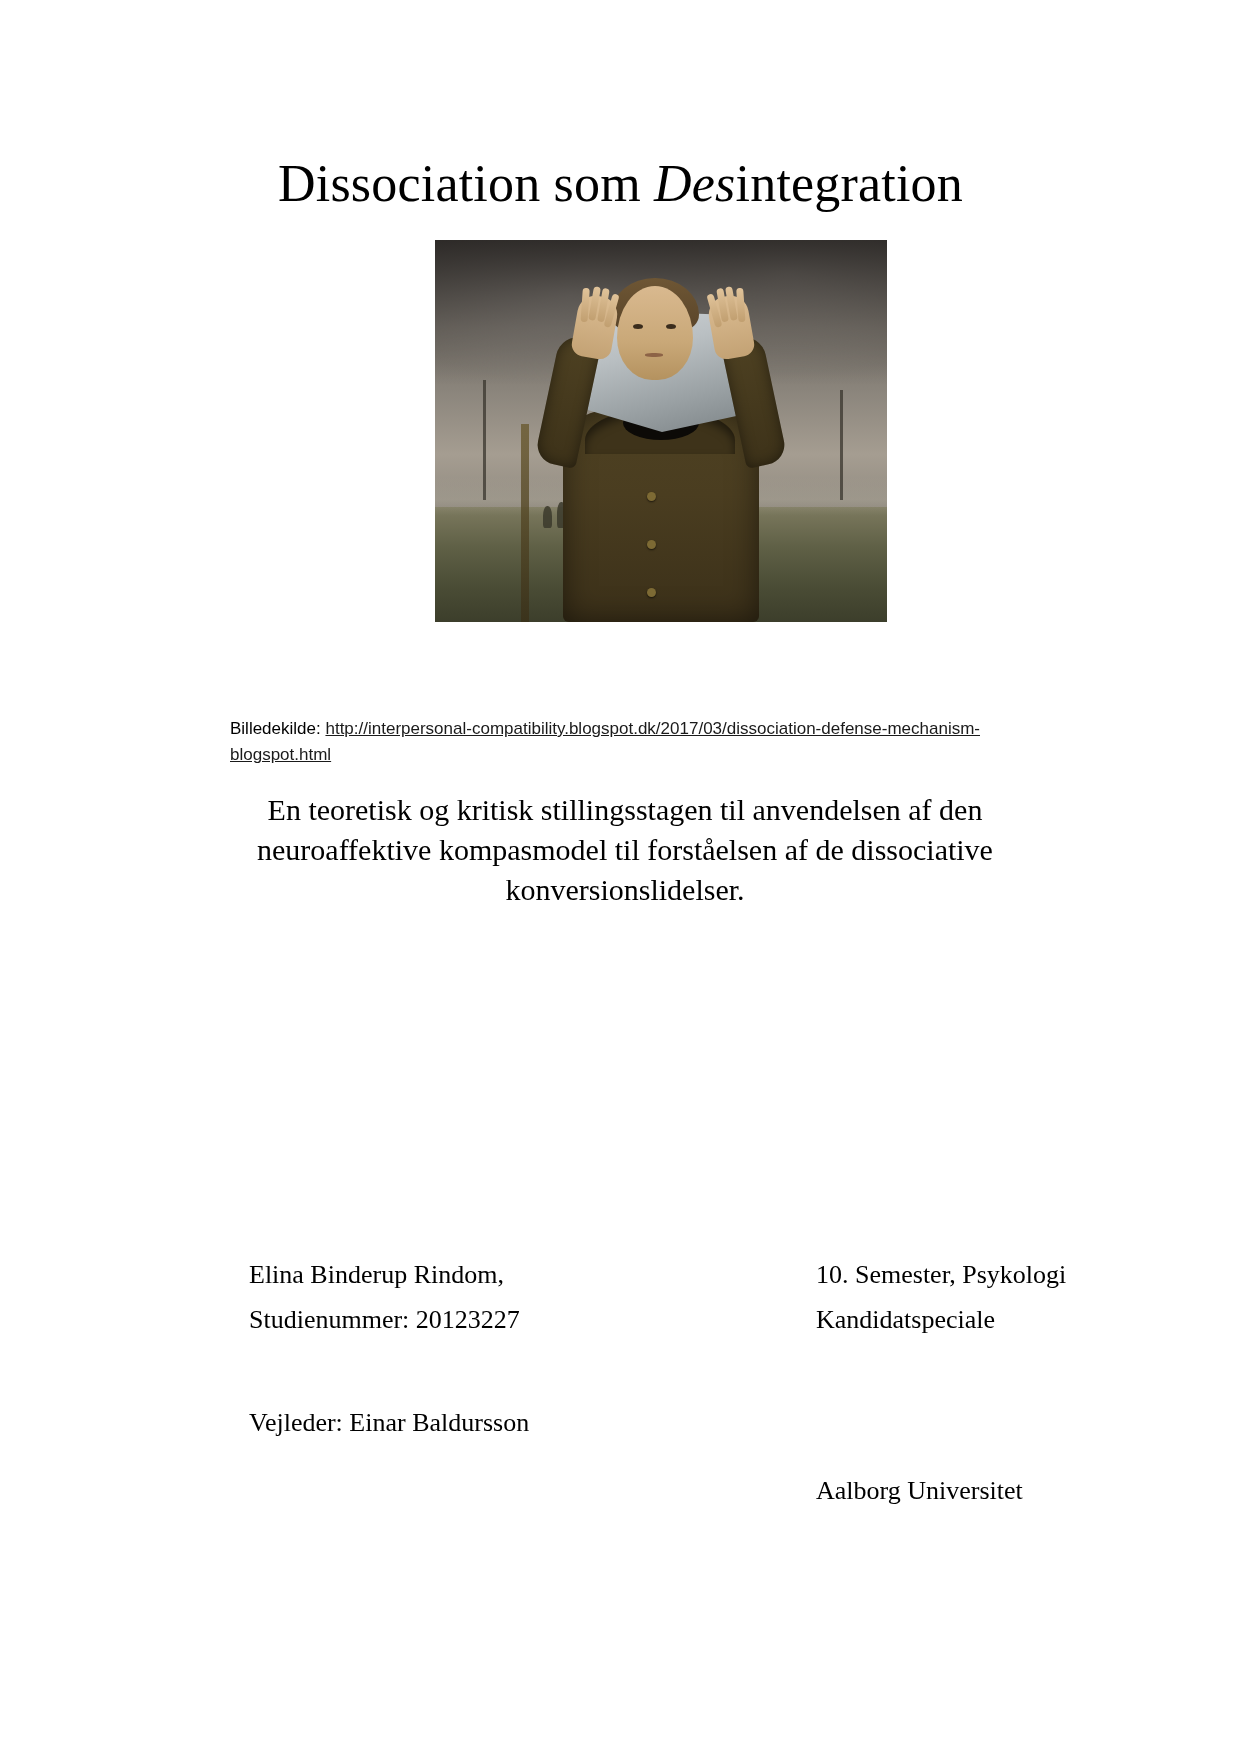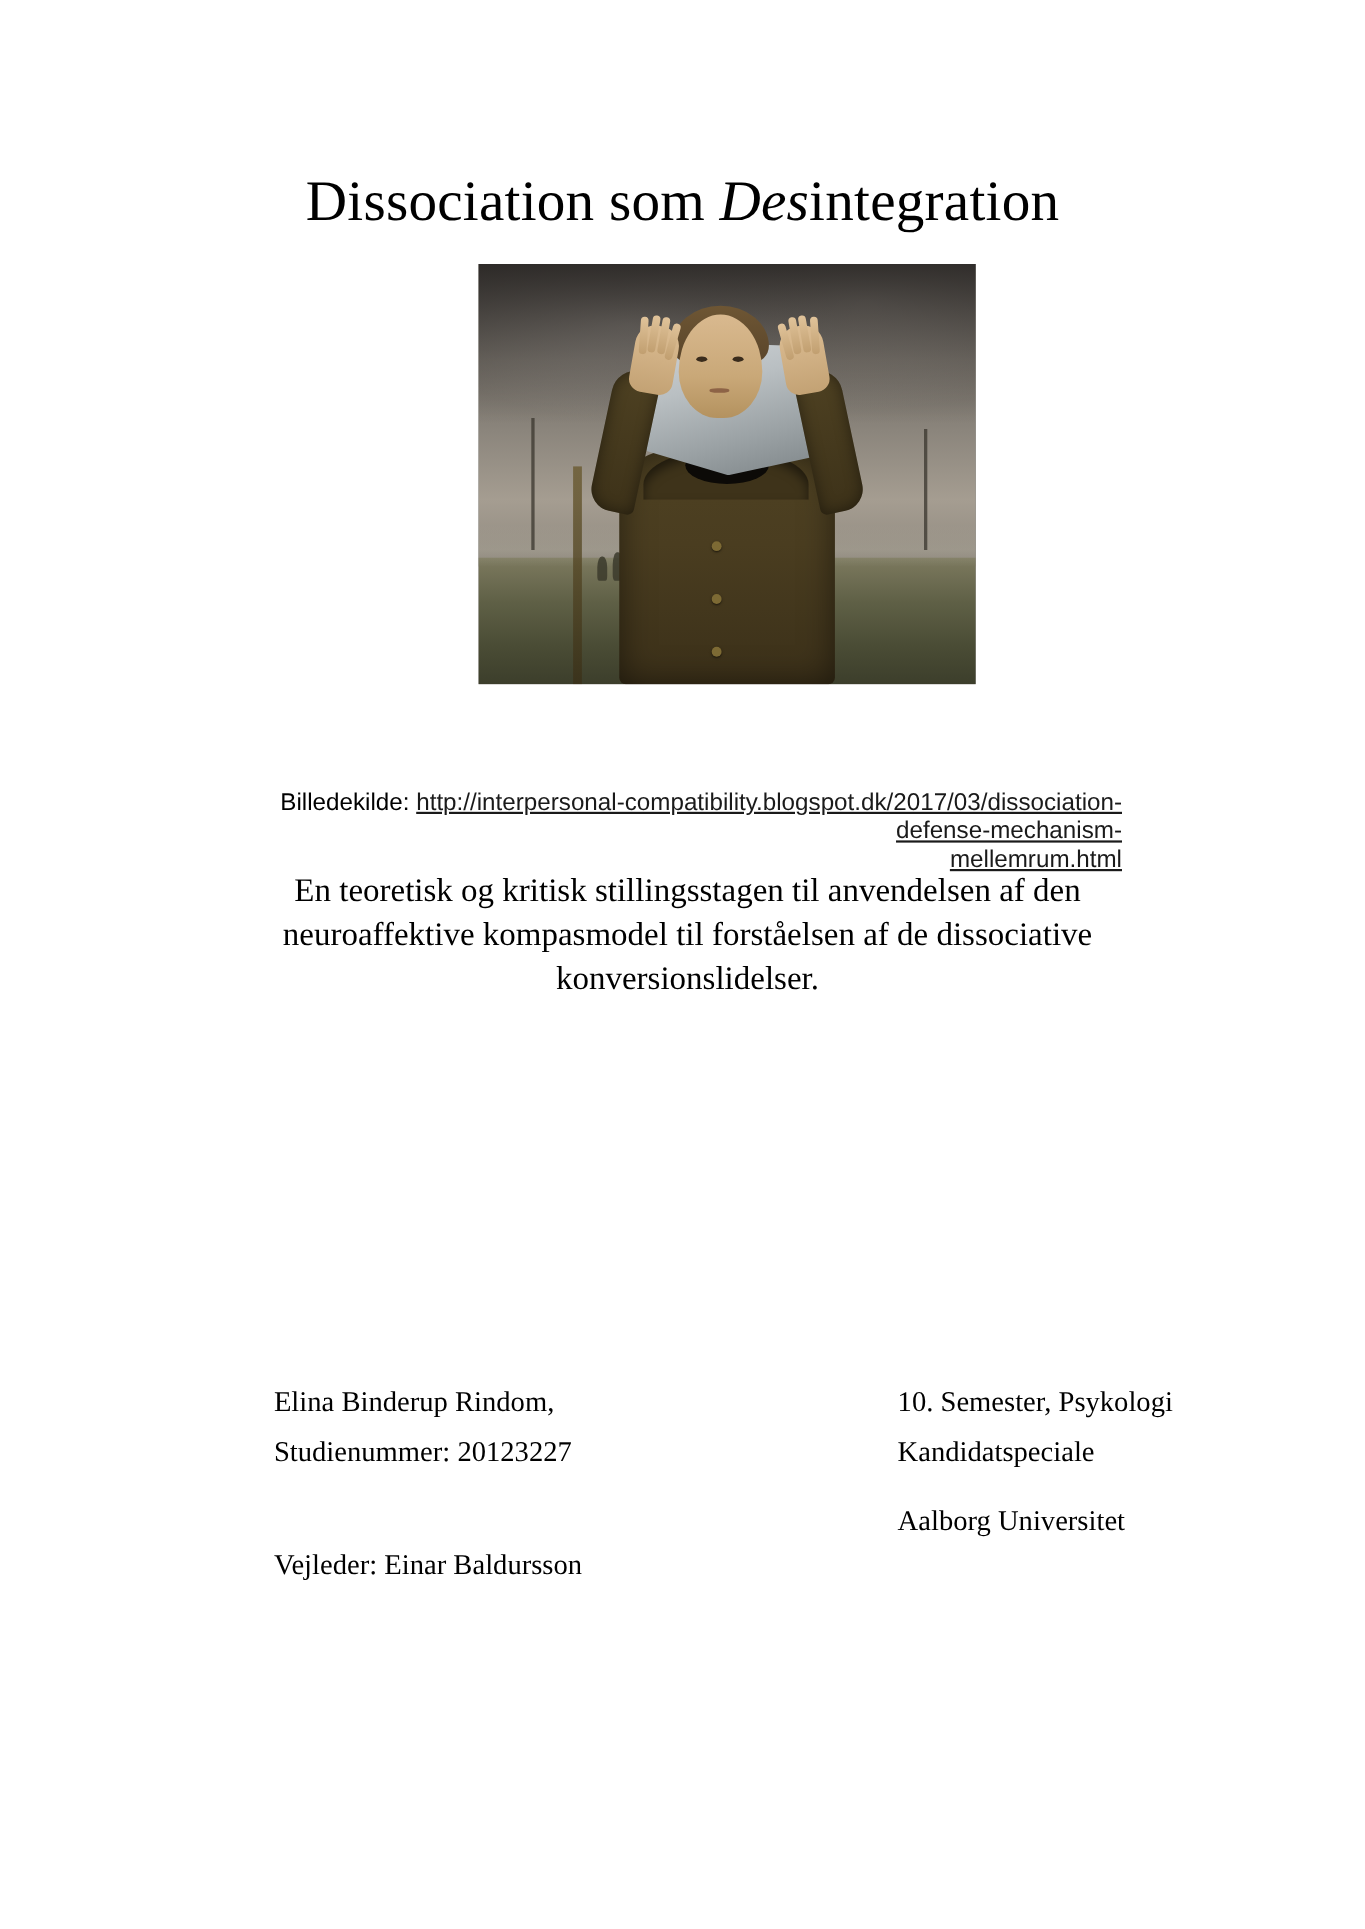--- a/index.html
+++ b/index.html
@@ -216,23 +216,23 @@
     background: linear-gradient(180deg, #e0c39a, #c19f70);
     border-radius: 4px;
   }
 
   
   .caption {
     position: absolute;
     left: 230px;
     top: 716px;
     width: 790px;
-    text-align: right;
+    text-align: left;
     font-family: "Liberation Sans", sans-serif;
-    font-size: 22px;
+    font-size: 17px;
     line-height: 26px;
   }
   .caption a, .caption .link {
     color: #1a1a1a;
     text-decoration: underline;
   }
 
   
   .subtitle {
     position: absolute;
@@ -278,21 +278,21 @@
   .advisor {
     position: absolute;
     left: 249px;
     top: 1400px;
     font-size: 26px;
     line-height: 45px;
   }
   .uni {
     position: absolute;
     left: 816px;
-    top: 1360px;
+    top: 1468px;
     font-size: 26px;
     line-height: 45px;
   }
 </style>
 </head>
 <body>
 
 <div class="page">
 
   <h1 class="title">
@@ -339,21 +339,21 @@
         <div class="finger" style="left:3px;  top:-5px; transform:rotate(-6deg);"></div>
         <div class="finger" style="left:12px; top:-9px;"></div>
         <div class="finger" style="left:21px; top:-9px;"></div>
         <div class="finger" style="left:30px; top:-6px; transform:rotate(6deg);"></div>
       </div>
     </div>
   </figure>
 
   <div class="caption">
     <span>Billedekilde: </span><span class="link">http://interpersonal-compatibility.blogspot.dk/2017/03/dissociation-defense-mechanism-</span><br>
-    <span class="link">mellemrum.html</span>
+    <span class="link">blogspot.html</span>
   </div>
 
   <div class="subtitle">En teoretisk og kritisk stillingsstagen til anvendelsen af den neuroaffektive kompasmodel til forståelsen af de dissociative konversionslidelser.</div>
 
 
   <div class="cols">
     <div class="col-left">
       <div>Elina Binderup Rindom,</div>
       <div>Studienummer: 20123227</div>
     </div>

